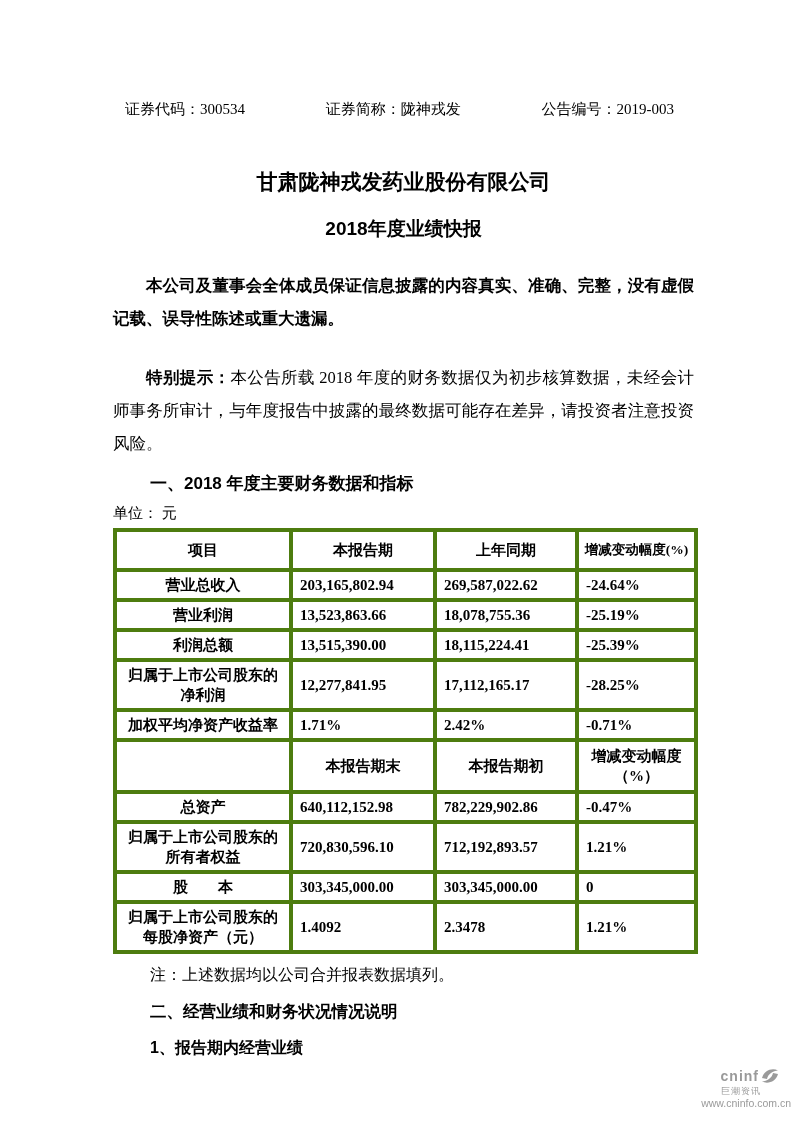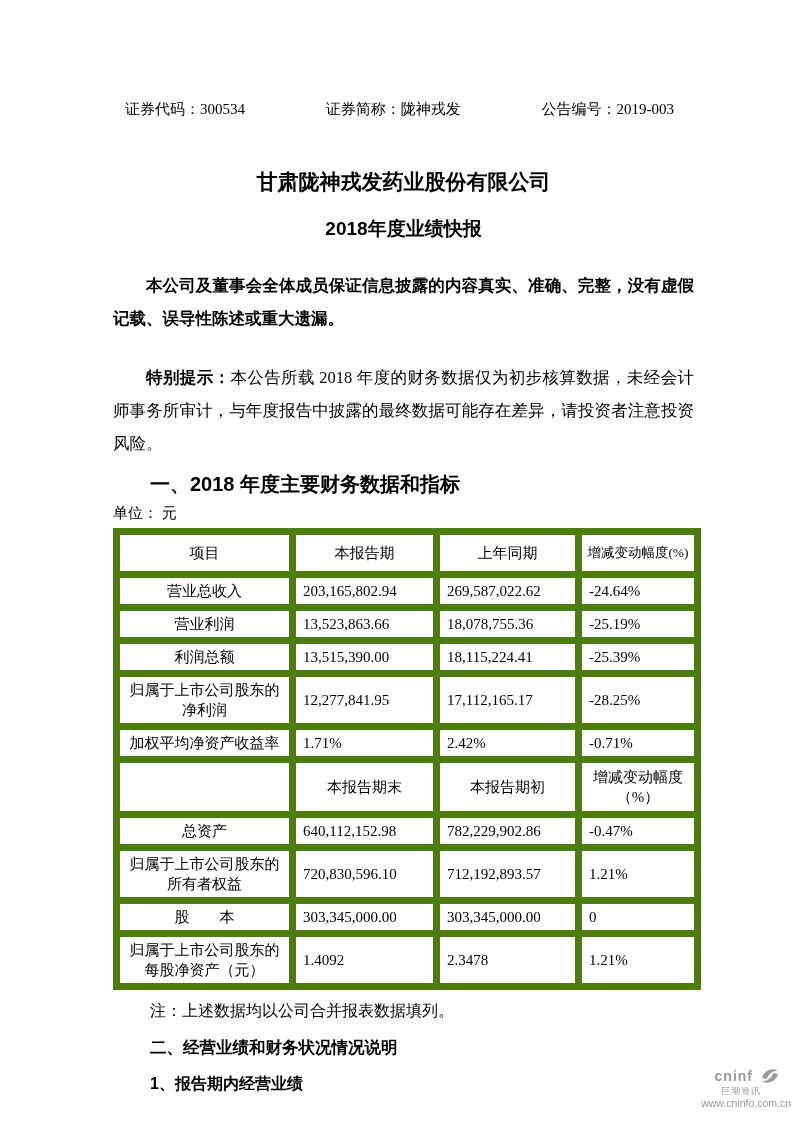--- a/index.html
+++ b/index.html
@@ -48,39 +48,39 @@
     text-align:justify;
   }
   .notice .b {
     font-family:"Liberation Sans", sans-serif;
     font-weight:bold;
   }
 
   .h-sec {
     margin:12px 0 0 37px;
     font-family:"Liberation Sans", sans-serif;
-    font-weight:bold; font-size:20px; line-height:24px;
+    font-weight:bold; font-size:17px; line-height:24px;
   }
   .unit-note {
     margin-top:8px;
     text-align:left; padding-right:26px;
     font-size:15px; line-height:18px;
   }
 
   table.fin {
     margin-top:6px;
     width:581px;
     border-collapse:collapse;
     table-layout:fixed;
     border:2px solid #000;
     font-size:15px;
   }
   table.fin th, table.fin td {
-    border:7px solid #4d7c0f;
-    font-weight:normal;
+    border:4px solid #4d7c0f;
+    font-weight:bold;
     line-height:20px;
     padding:3px 7px;
     vertical-align:middle;
   }
   table.fin th { text-align:center; padding:8px 4px; }
   th.tight { white-space:nowrap; font-size:13.5px; padding:8px 2px; }
   td.item { text-align:center; }
   td.num  { text-align:left; padding-right:9px; }
   tr.midhead th { padding:4px 4px; }
 
@@ -101,21 +101,21 @@
 
   
   .logo {
     position:absolute; right:2px; bottom:12px;
     color:#9a9a9a;
     font-family:"Liberation Sans", sans-serif;
     text-align:right;
   }
   .logo .l1 {
     display:flex; align-items:center; justify-content:flex-end;
-    gap:7px; padding-right:11px;
+    gap:1px; padding-right:11px;
     font-weight:bold; font-size:14px; letter-spacing:1px;
     line-height:16px;
   }
   .logo .l2 { padding-right:30px; font-size:9px; letter-spacing:1px; line-height:10px; }
   .logo .l3 { font-size:10.5px; line-height:13px; margin-top:1px; }
 </style>
 </head>
 <body>
 
 <div class="page">

